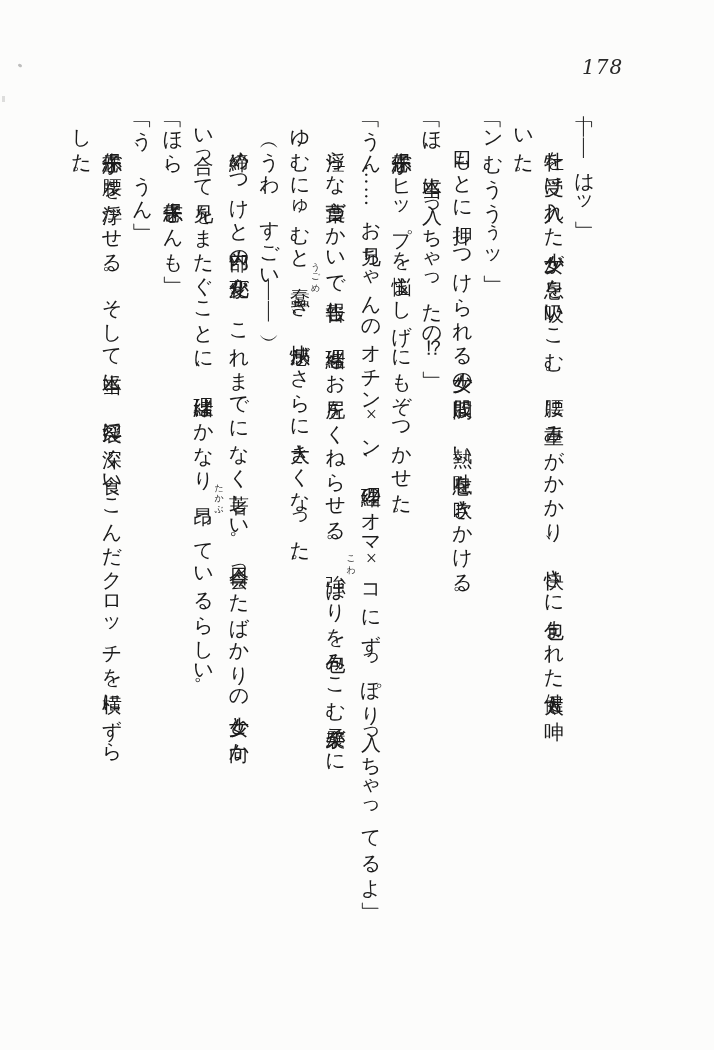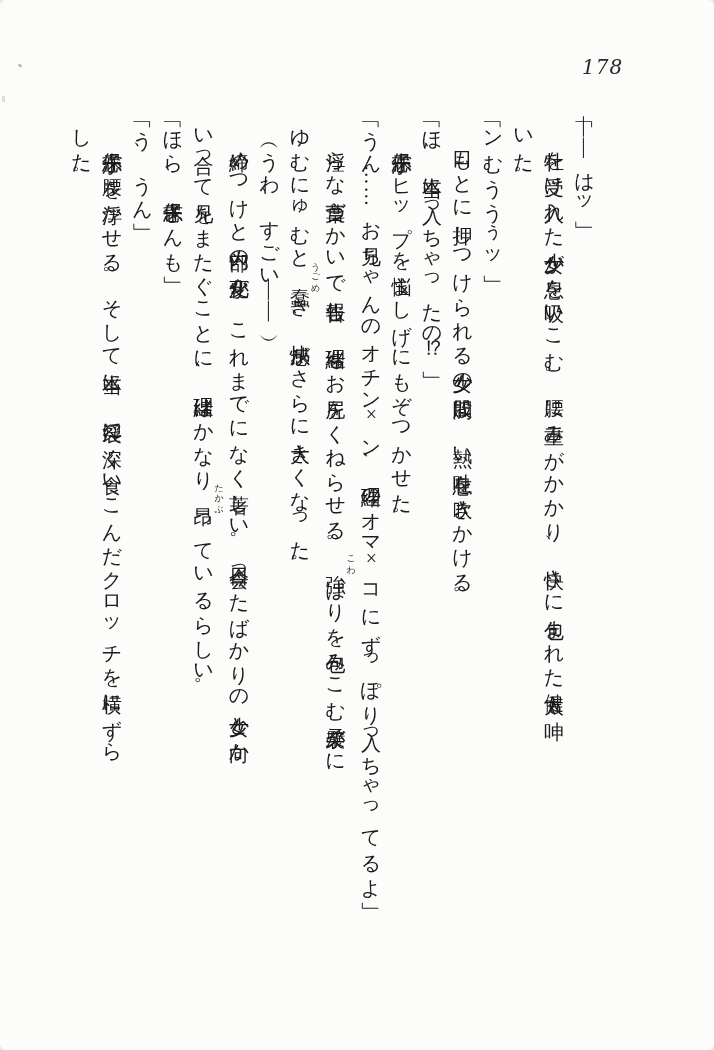--- a/index.html
+++ b/index.html
@@ -7,21 +7,20 @@
     padding: 0;
     background: #e8e8e8;
   }
   .page {
     position: relative;
     width: 714px;
     height: 1050px;
     background: #fcfcfb;
     overflow: hidden;
     font-family: "Liberation Serif", serif;
-    border-radius: 6px;
   }
   .page-number {
     position: absolute;
     top: 55px;
     left: 582px;
     font-size: 20px;
     font-style: italic;
     color: #2a2a2a;
     font-family: "DejaVu Serif", serif;
     letter-spacing: 1px;

